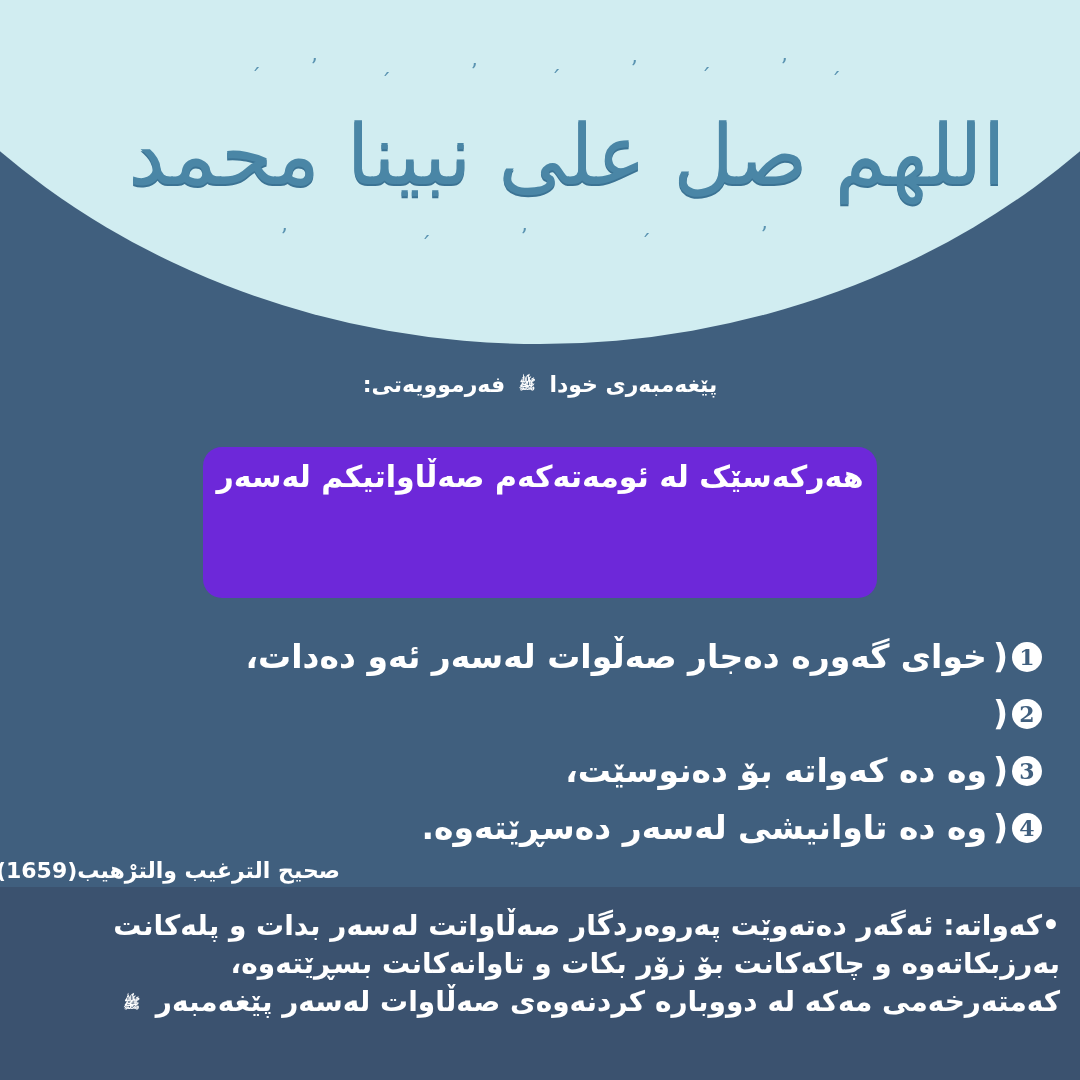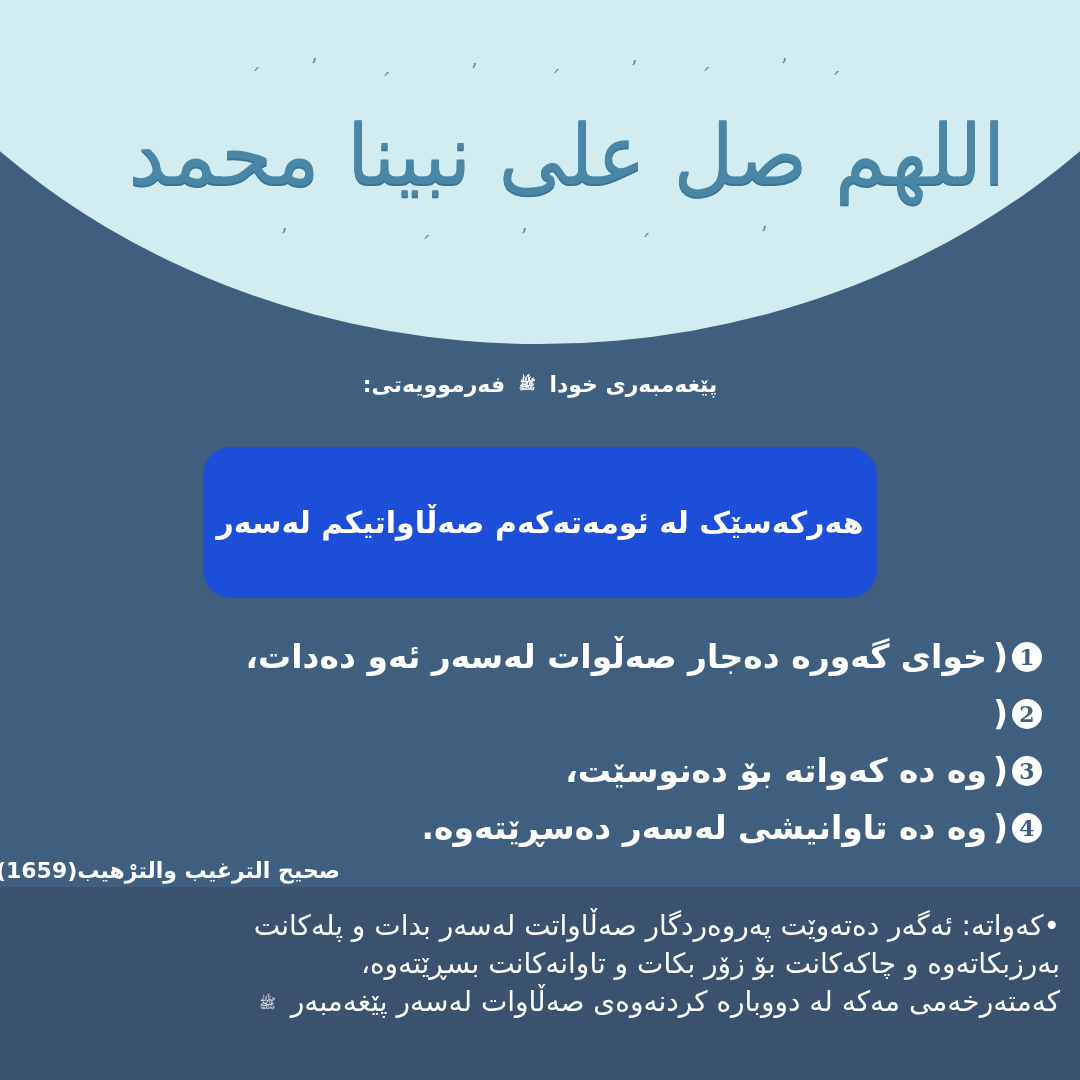--- a/index.html
+++ b/index.html
@@ -35,22 +35,22 @@
       color: #5a93b1; font-family: "DejaVu Serif", serif; font-size: 22px;
     }
     .calligraphy-deco span { position: absolute; }
     .subtitle {
       position: absolute; top: 372px; left: 0; width: 1080px;
       text-align: center; direction: rtl;
       font-size: 22px; font-weight: bold; color: #ffffff;
     }
     .hadith-box {
       position: absolute; left: 203px; top: 447px; width: 674px; height: 151px;
-      background: #1d4ed8; border-radius: 28px;
-      display: flex; flex-direction: column; align-items: center; justify-content: center;
+      background: #6d28d9; border-radius: 19px;
+      display: flex; flex-direction: column; align-items: center; justify-content: space-between;
       direction: rtl;
     }
     .hadith-line {
       font-size: 30px; font-weight: bold; line-height: 60px;
       color: #ffffff; white-space: nowrap;
     }
     .benefits {
       position: absolute; right: 38px; top: 628px; width: 860px;
       direction: rtl; text-align: right;
     }
@@ -73,21 +73,21 @@
     }
     .bottom-panel {
       position: absolute; left: 0; top: 887px; width: 1080px; height: 193px;
       background: #3b526f;
     }
     .conclusion {
       position: absolute; right: 20px; top: 20px; width: 1040px;
       direction: rtl; text-align: right;
     }
     .conclusion-line {
-      font-size: 28px; font-weight: normal; line-height: 38px; white-space: nowrap;
+      font-size: 28px; font-weight: bold; line-height: 38px; white-space: nowrap;
     }
     .pbuh {
       display: inline-block; font-family: "DejaVu Serif", serif;
       font-size: 14px; vertical-align: middle; margin: 0 6px;
     }
   </style>
 </head>
 <body>
 
 <div class="top-ellipse"></div>

